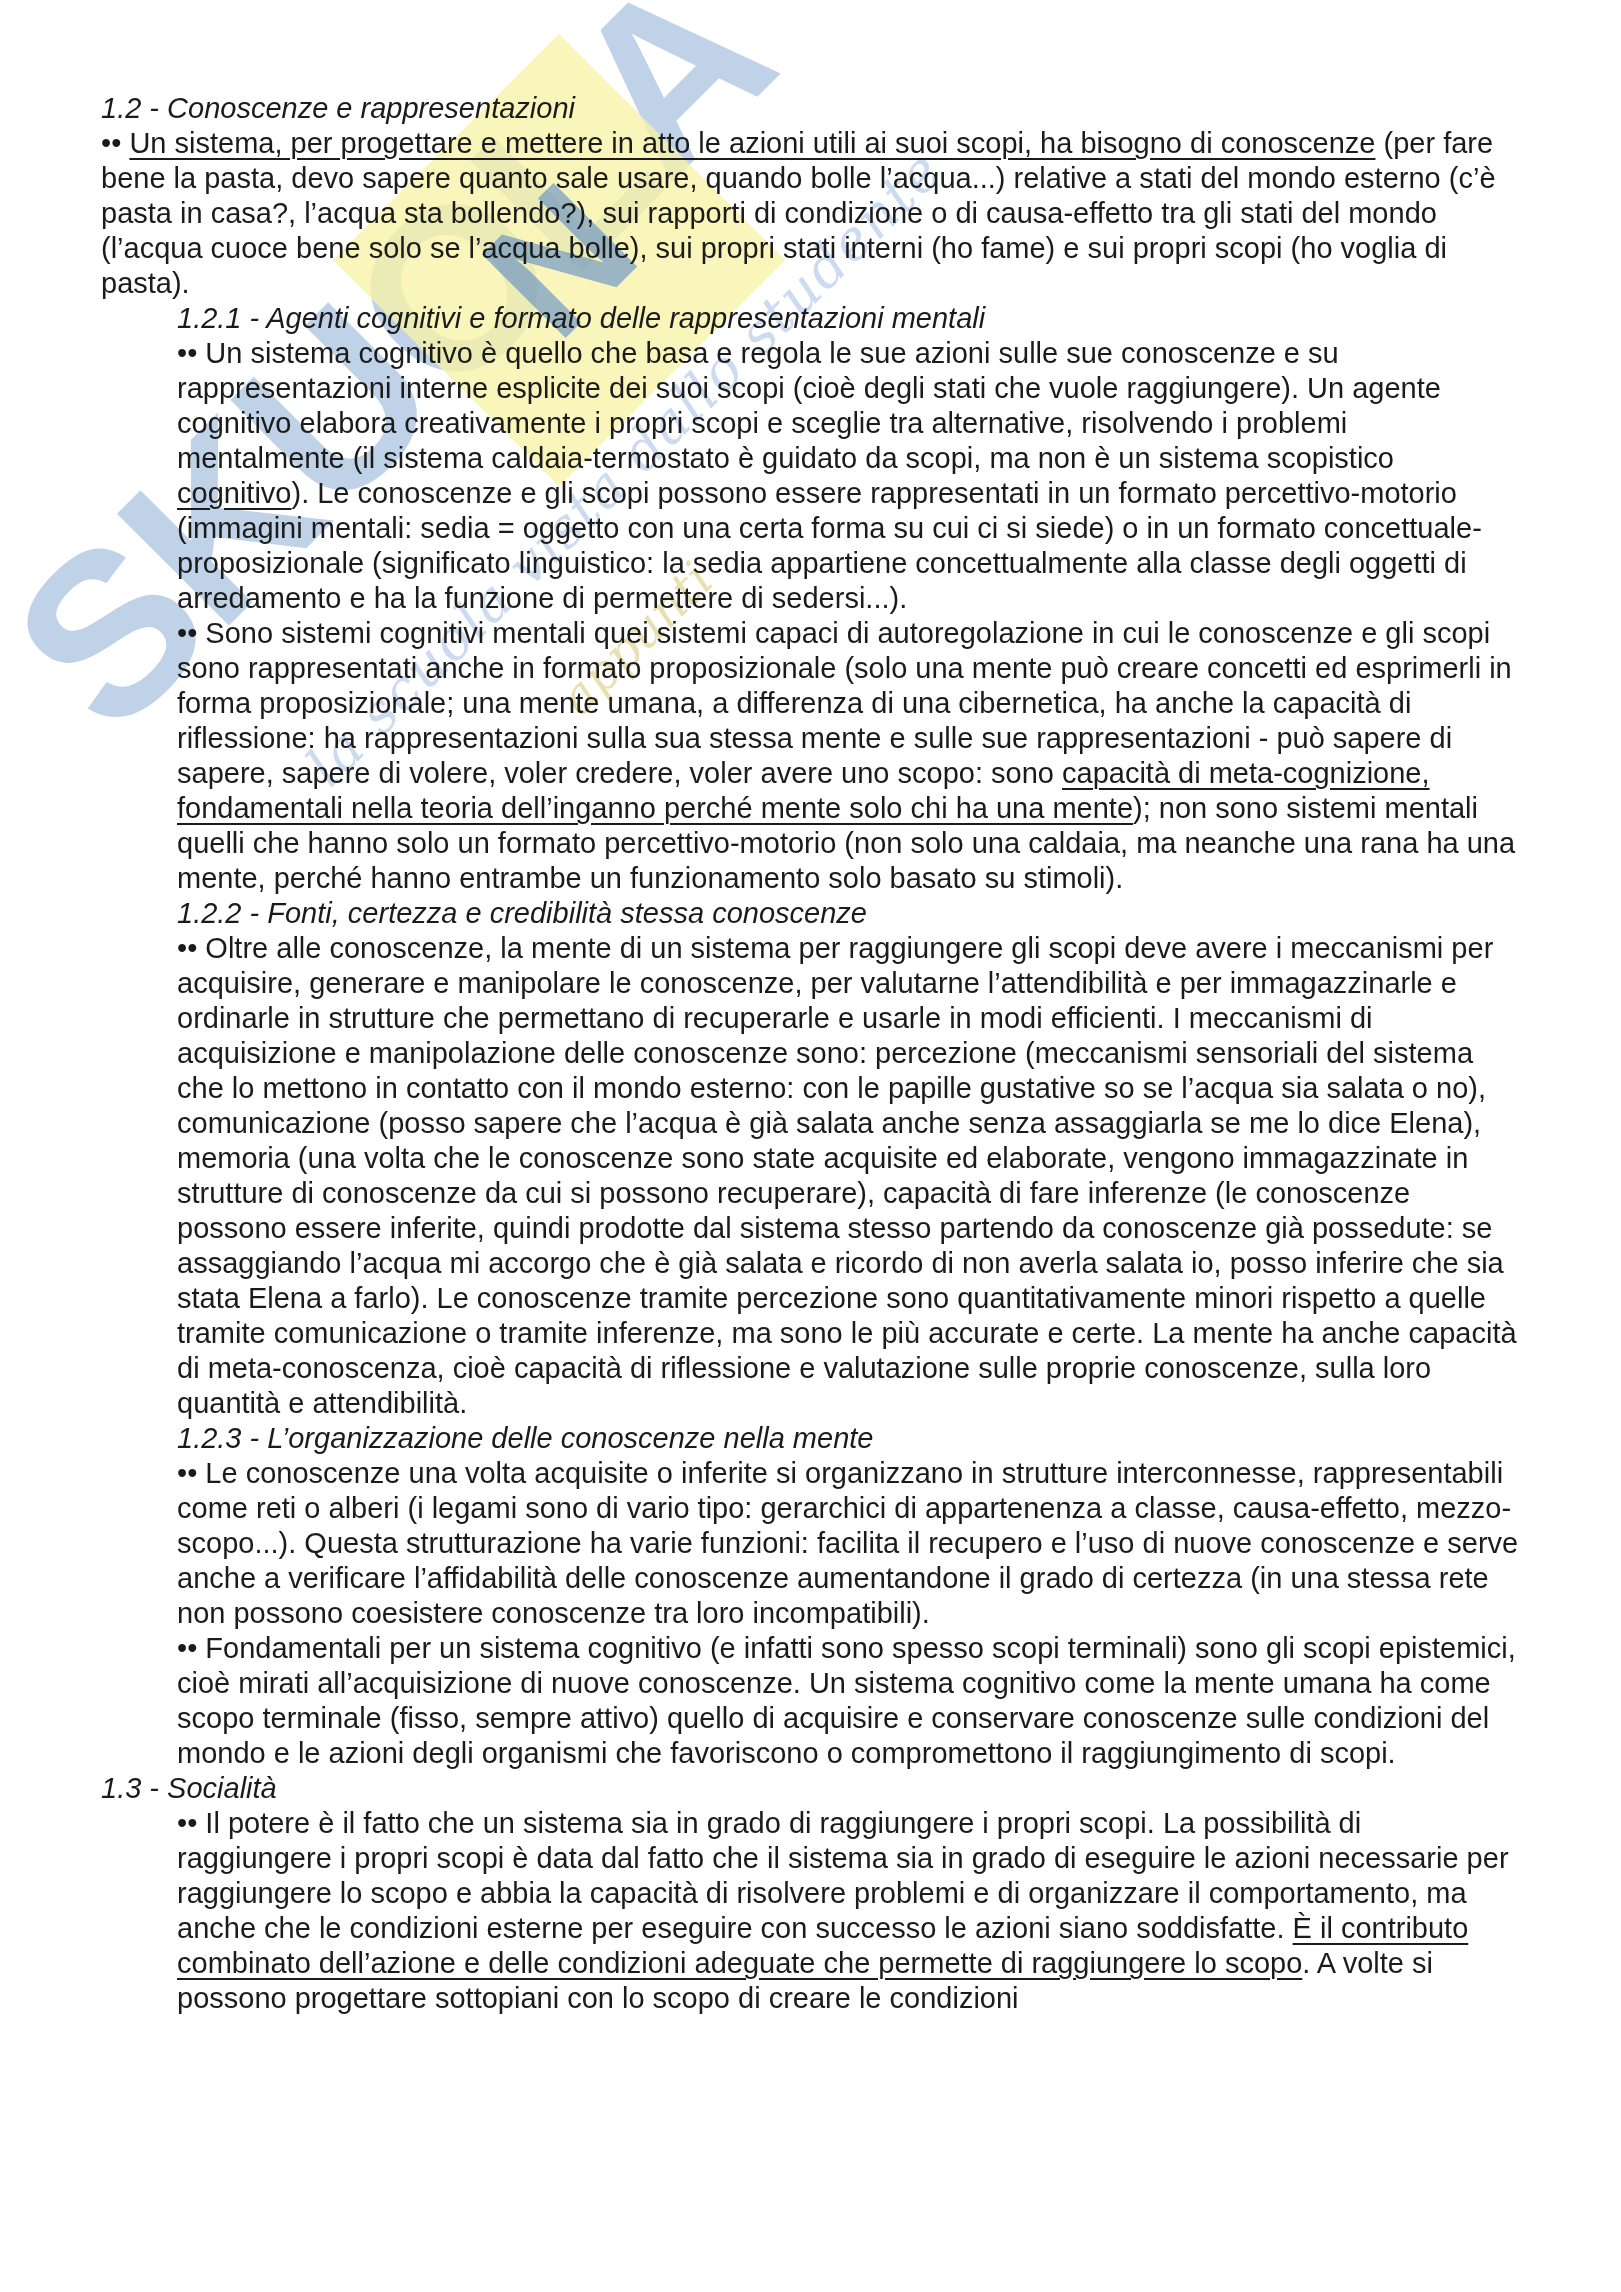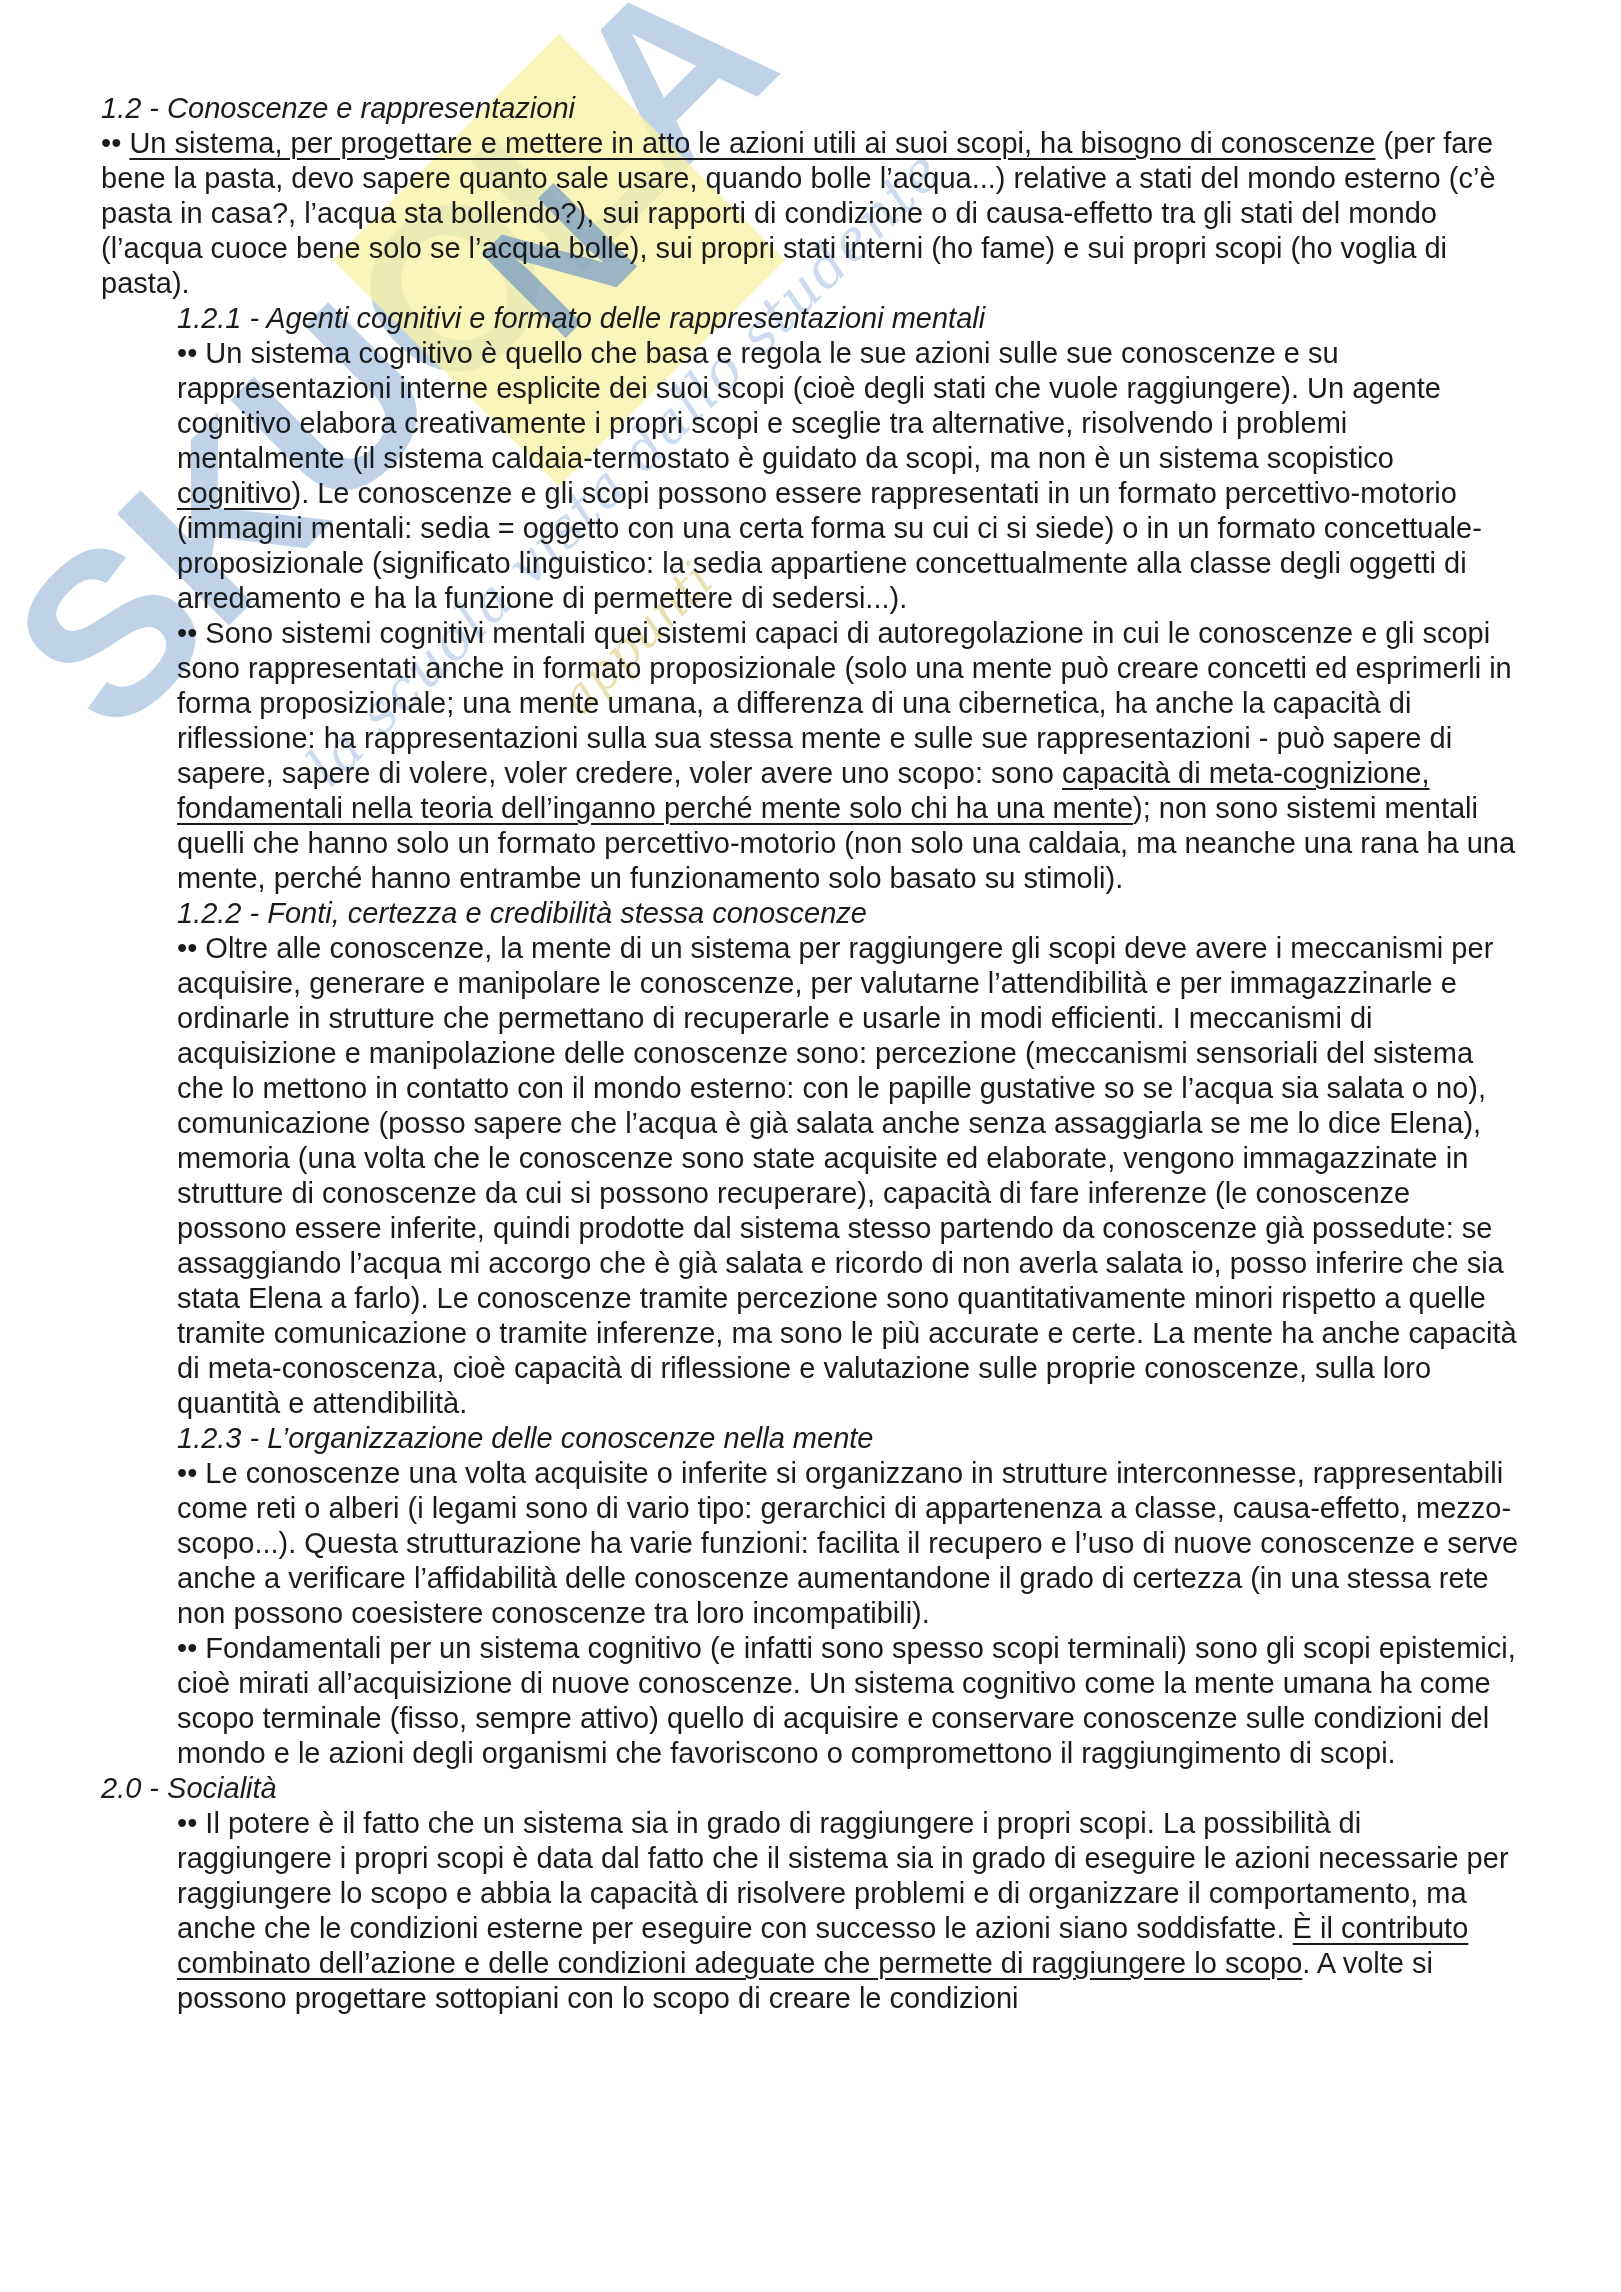--- a/index.html
+++ b/index.html
@@ -112,18 +112,18 @@
   <div class="block heading indent-0"><span>1.2 - Conoscenze e rappresentazioni</span></div>
       <div class="block paragraph indent-0"><span>•• </span><span class="u">Un sistema, per progettare e mettere in atto le azioni utili ai suoi scopi, ha bisogno di conoscenze</span><span> (per fare bene la pasta, devo sapere quanto sale usare, quando bolle l’acqua...) relative a stati del mondo esterno (c’è pasta in casa?, l’acqua sta bollendo?), sui rapporti di condizione o di causa-effetto tra gli stati del mondo (l’acqua cuoce bene solo se l’acqua bolle), sui propri stati interni (ho fame) e sui propri scopi (ho voglia di pasta).</span></div>
       <div class="block heading indent-1"><span>1.2.1 - Agenti cognitivi e formato delle rappresentazioni mentali</span></div>
       <div class="block paragraph indent-1"><span>•• Un sistema cognitivo è quello che basa e regola le sue azioni sulle sue conoscenze e su rappresentazioni interne esplicite dei suoi scopi (cioè degli stati che vuole raggiungere). Un agente cognitivo elabora creativamente i propri scopi e sceglie tra alternative, risolvendo i problemi mentalmente (il sistema caldaia-termostato è guidato da scopi, ma non è un sistema scopistico </span><span class="u">cognitivo</span><span>). Le conoscenze e gli scopi possono essere rappresentati in un formato percettivo-motorio (immagini mentali: sedia = oggetto con una certa forma su cui ci si siede) o in un formato concettuale-proposizionale (significato linguistico: la sedia appartiene concettualmente alla classe degli oggetti di arredamento e ha la funzione di permettere di sedersi...).</span></div>
       <div class="block paragraph indent-1"><span>•• Sono sistemi cognitivi mentali quei sistemi capaci di autoregolazione in cui le conoscenze e gli scopi sono rappresentati anche in formato proposizionale (solo una mente può creare concetti ed esprimerli in forma proposizionale; una mente umana, a differenza di una cibernetica, ha anche la capacità di riflessione: ha rappresentazioni sulla sua stessa mente e sulle sue rappresentazioni - può sapere di sapere, sapere di volere, voler credere, voler avere uno scopo: sono </span><span class="u">capacità di meta-cognizione, fondamentali nella teoria dell’inganno perché mente solo chi ha una mente</span><span>); non sono sistemi mentali quelli che hanno solo un formato percettivo-motorio (non solo una caldaia, ma neanche una rana ha una mente, perché hanno entrambe un funzionamento solo basato su stimoli).</span></div>
       <div class="block heading indent-1"><span>1.2.2 - Fonti, certezza e credibilità stessa conoscenze</span></div>
       <div class="block paragraph indent-1"><span>•• Oltre alle conoscenze, la mente di un sistema per raggiungere gli scopi deve avere i meccanismi per acquisire, generare e manipolare le conoscenze, per valutarne l’attendibilità e per immagazzinarle e ordinarle in strutture che permettano di recuperarle e usarle in modi efficienti. I meccanismi di acquisizione e manipolazione delle conoscenze sono: percezione (meccanismi sensoriali del sistema che lo mettono in contatto con il mondo esterno: con le papille gustative so se l’acqua sia salata o no), comunicazione (posso sapere che l’acqua è già salata anche senza assaggiarla se me lo dice Elena), memoria (una volta che le conoscenze sono state acquisite ed elaborate, vengono immagazzinate in strutture di conoscenze da cui si possono recuperare), capacità di fare inferenze (le conoscenze possono essere inferite, quindi prodotte dal sistema stesso partendo da conoscenze già possedute: se assaggiando l’acqua mi accorgo che è già salata e ricordo di non averla salata io, posso inferire che sia stata Elena a farlo). Le conoscenze tramite percezione sono quantitativamente minori rispetto a quelle tramite comunicazione o tramite inferenze, ma sono le più accurate e certe. La mente ha anche capacità di meta-conoscenza, cioè capacità di riflessione e valutazione sulle proprie conoscenze, sulla loro quantità e attendibilità.</span></div>
       <div class="block heading indent-1"><span>1.2.3 - L’organizzazione delle conoscenze nella mente</span></div>
       <div class="block paragraph indent-1"><span>•• Le conoscenze una volta acquisite o inferite si organizzano in strutture interconnesse, rappresentabili come reti o alberi (i legami sono di vario tipo: gerarchici di appartenenza a classe, causa-effetto, mezzo-scopo...). Questa strutturazione ha varie funzioni: facilita il recupero e l’uso di nuove conoscenze e serve anche a verificare l’affidabilità delle conoscenze aumentandone il grado di certezza (in una stessa rete non possono coesistere conoscenze tra loro incompatibili).</span></div>
       <div class="block paragraph indent-1"><span>•• Fondamentali per un sistema cognitivo (e infatti sono spesso scopi terminali) sono gli scopi epistemici, cioè mirati all’acquisizione di nuove conoscenze. Un sistema cognitivo come la mente umana ha come scopo terminale (fisso, sempre attivo) quello di acquisire e conservare conoscenze sulle condizioni del mondo e le azioni degli organismi che favoriscono o compromettono il raggiungimento di scopi.</span></div>
-      <div class="block heading indent-0"><span>2.0 - Socialità</span></div>
+      <div class="block heading indent-0"><span>1.3 - Socialità</span></div>
       <div class="block paragraph indent-1"><span>•• Il potere è il fatto che un sistema sia in grado di raggiungere i propri scopi. La possibilità di raggiungere i propri scopi è data dal fatto che il sistema sia in grado di eseguire le azioni necessarie per raggiungere lo scopo e abbia la capacità di risolvere problemi e di organizzare il comportamento, ma anche che le condizioni esterne per eseguire con successo le azioni siano soddisfatte. </span><span class="u">È il contributo combinato dell’azione e delle condizioni adeguate che permette di raggiungere lo scopo</span><span>. A volte si possono progettare sottopiani con lo scopo di creare le condizioni</span></div>
     </div>
 
 </div>
 
 
 </body></html>

